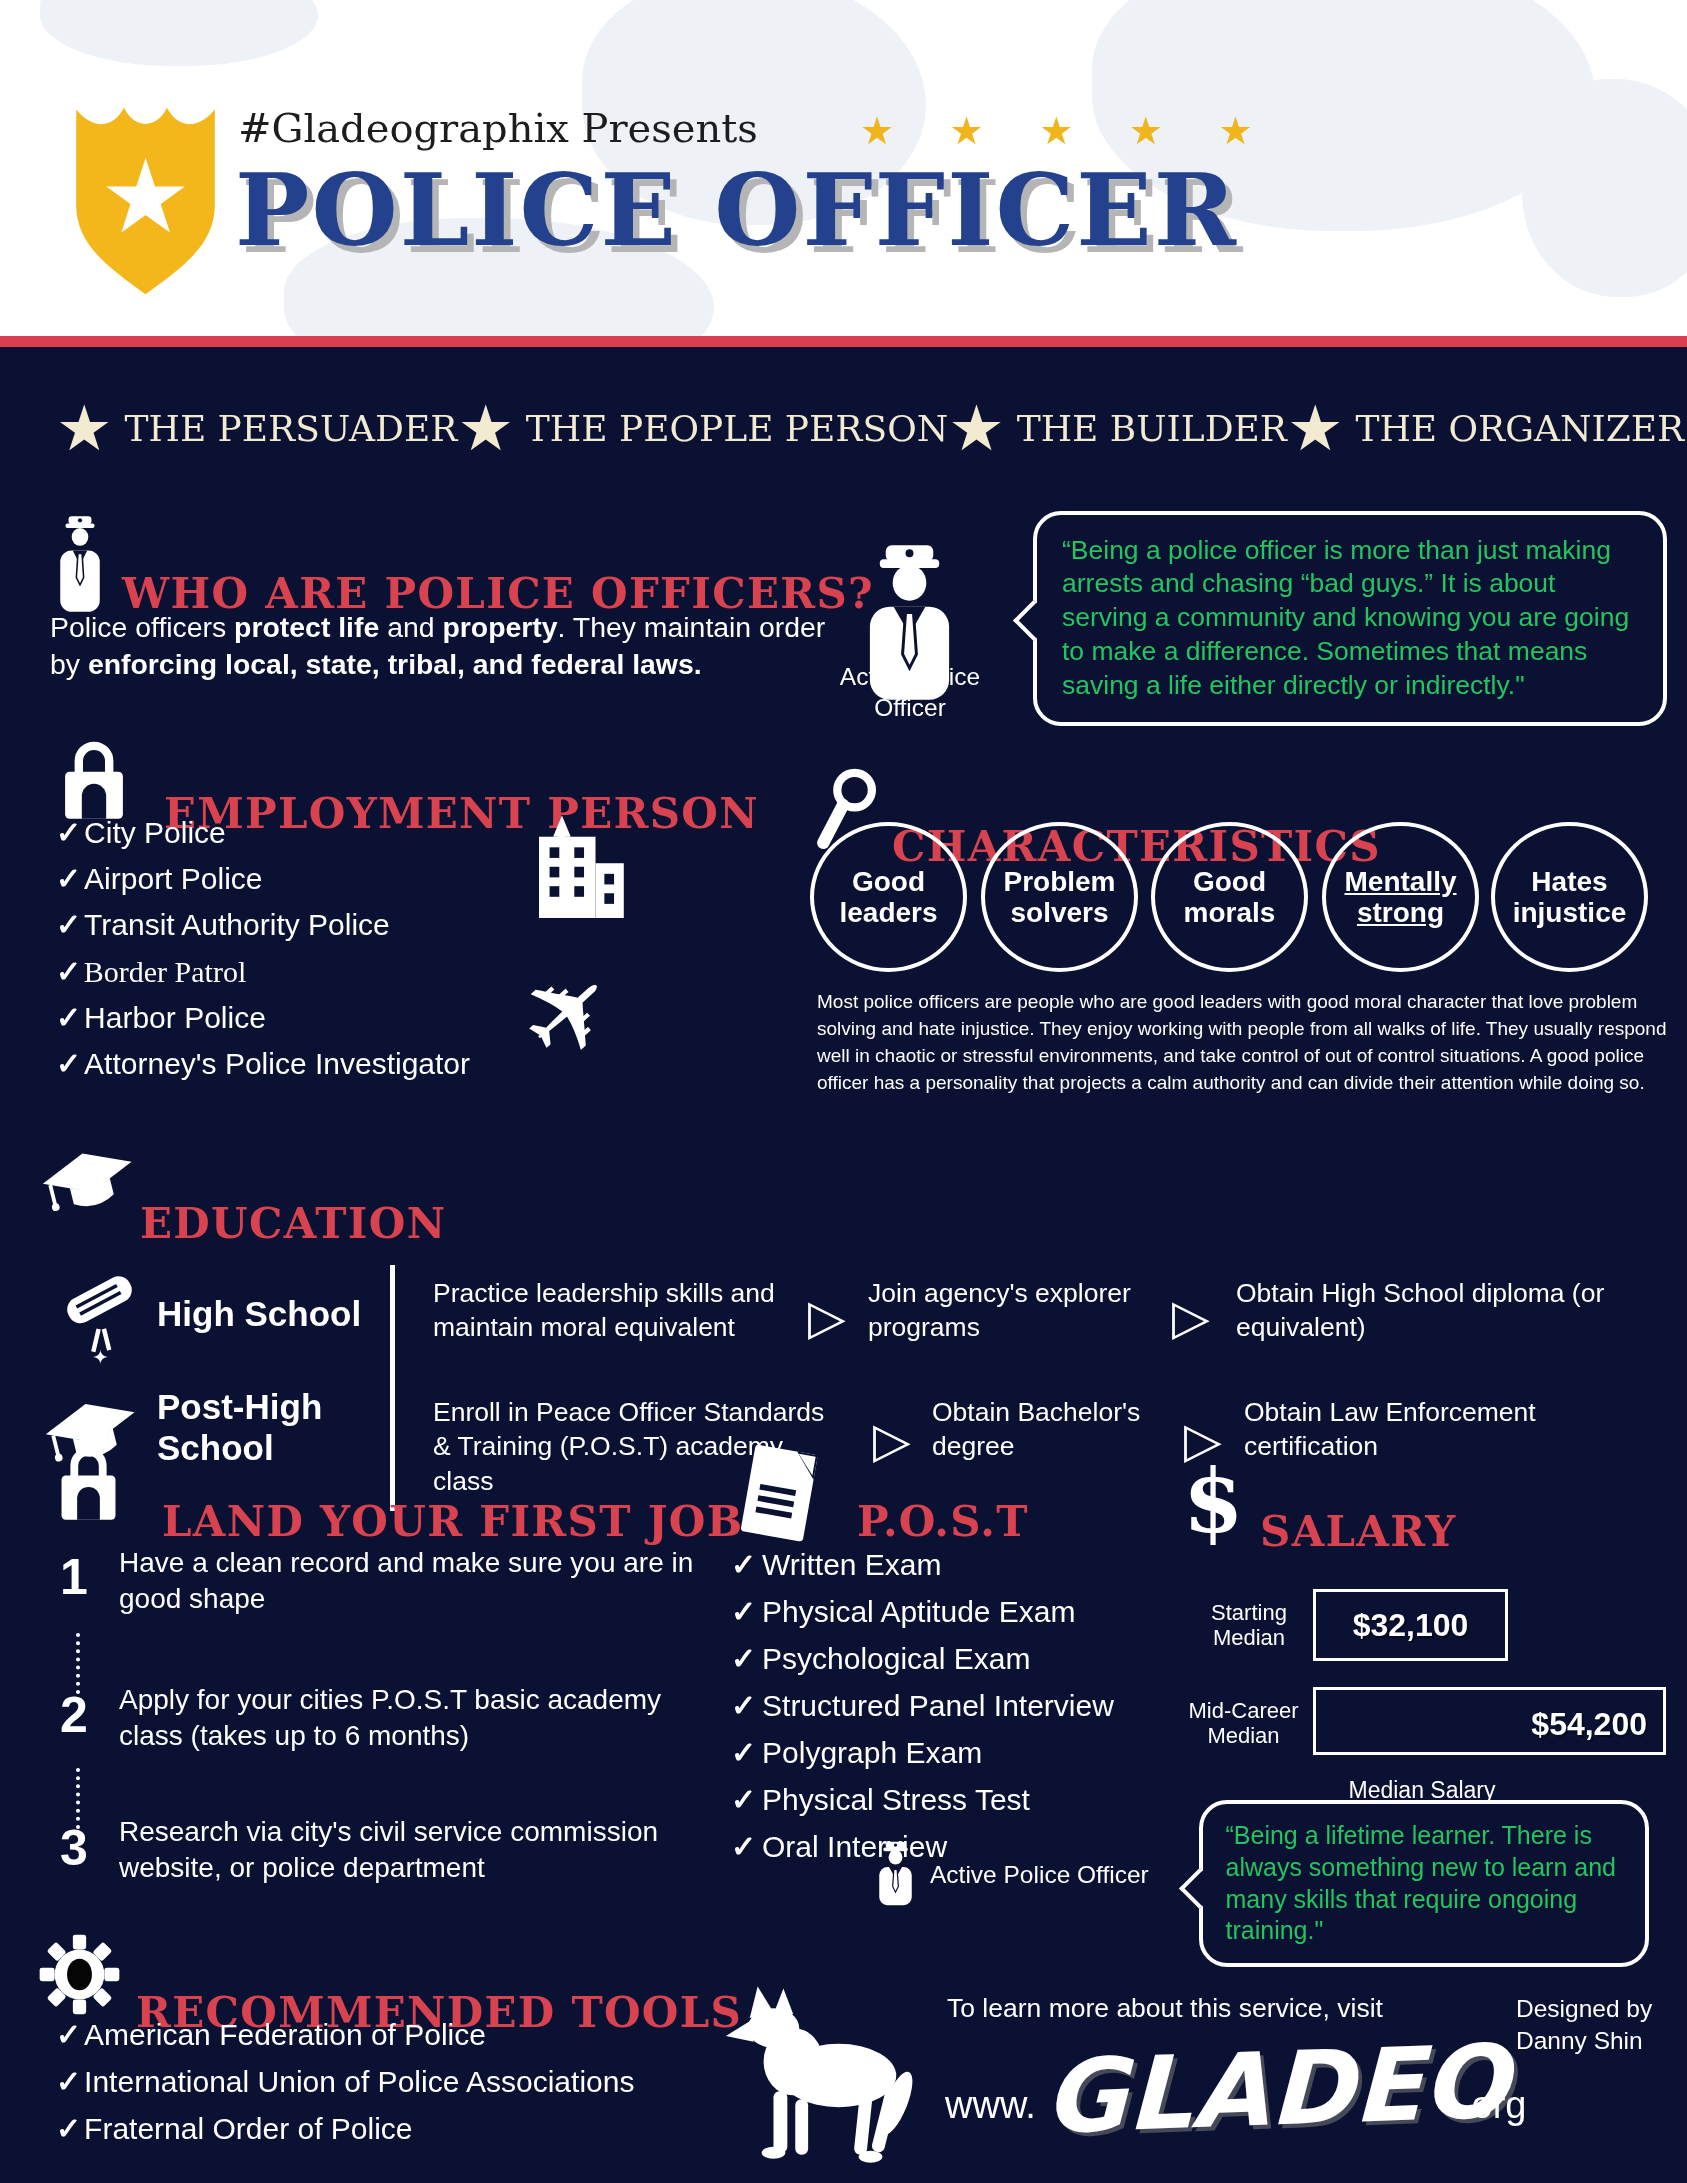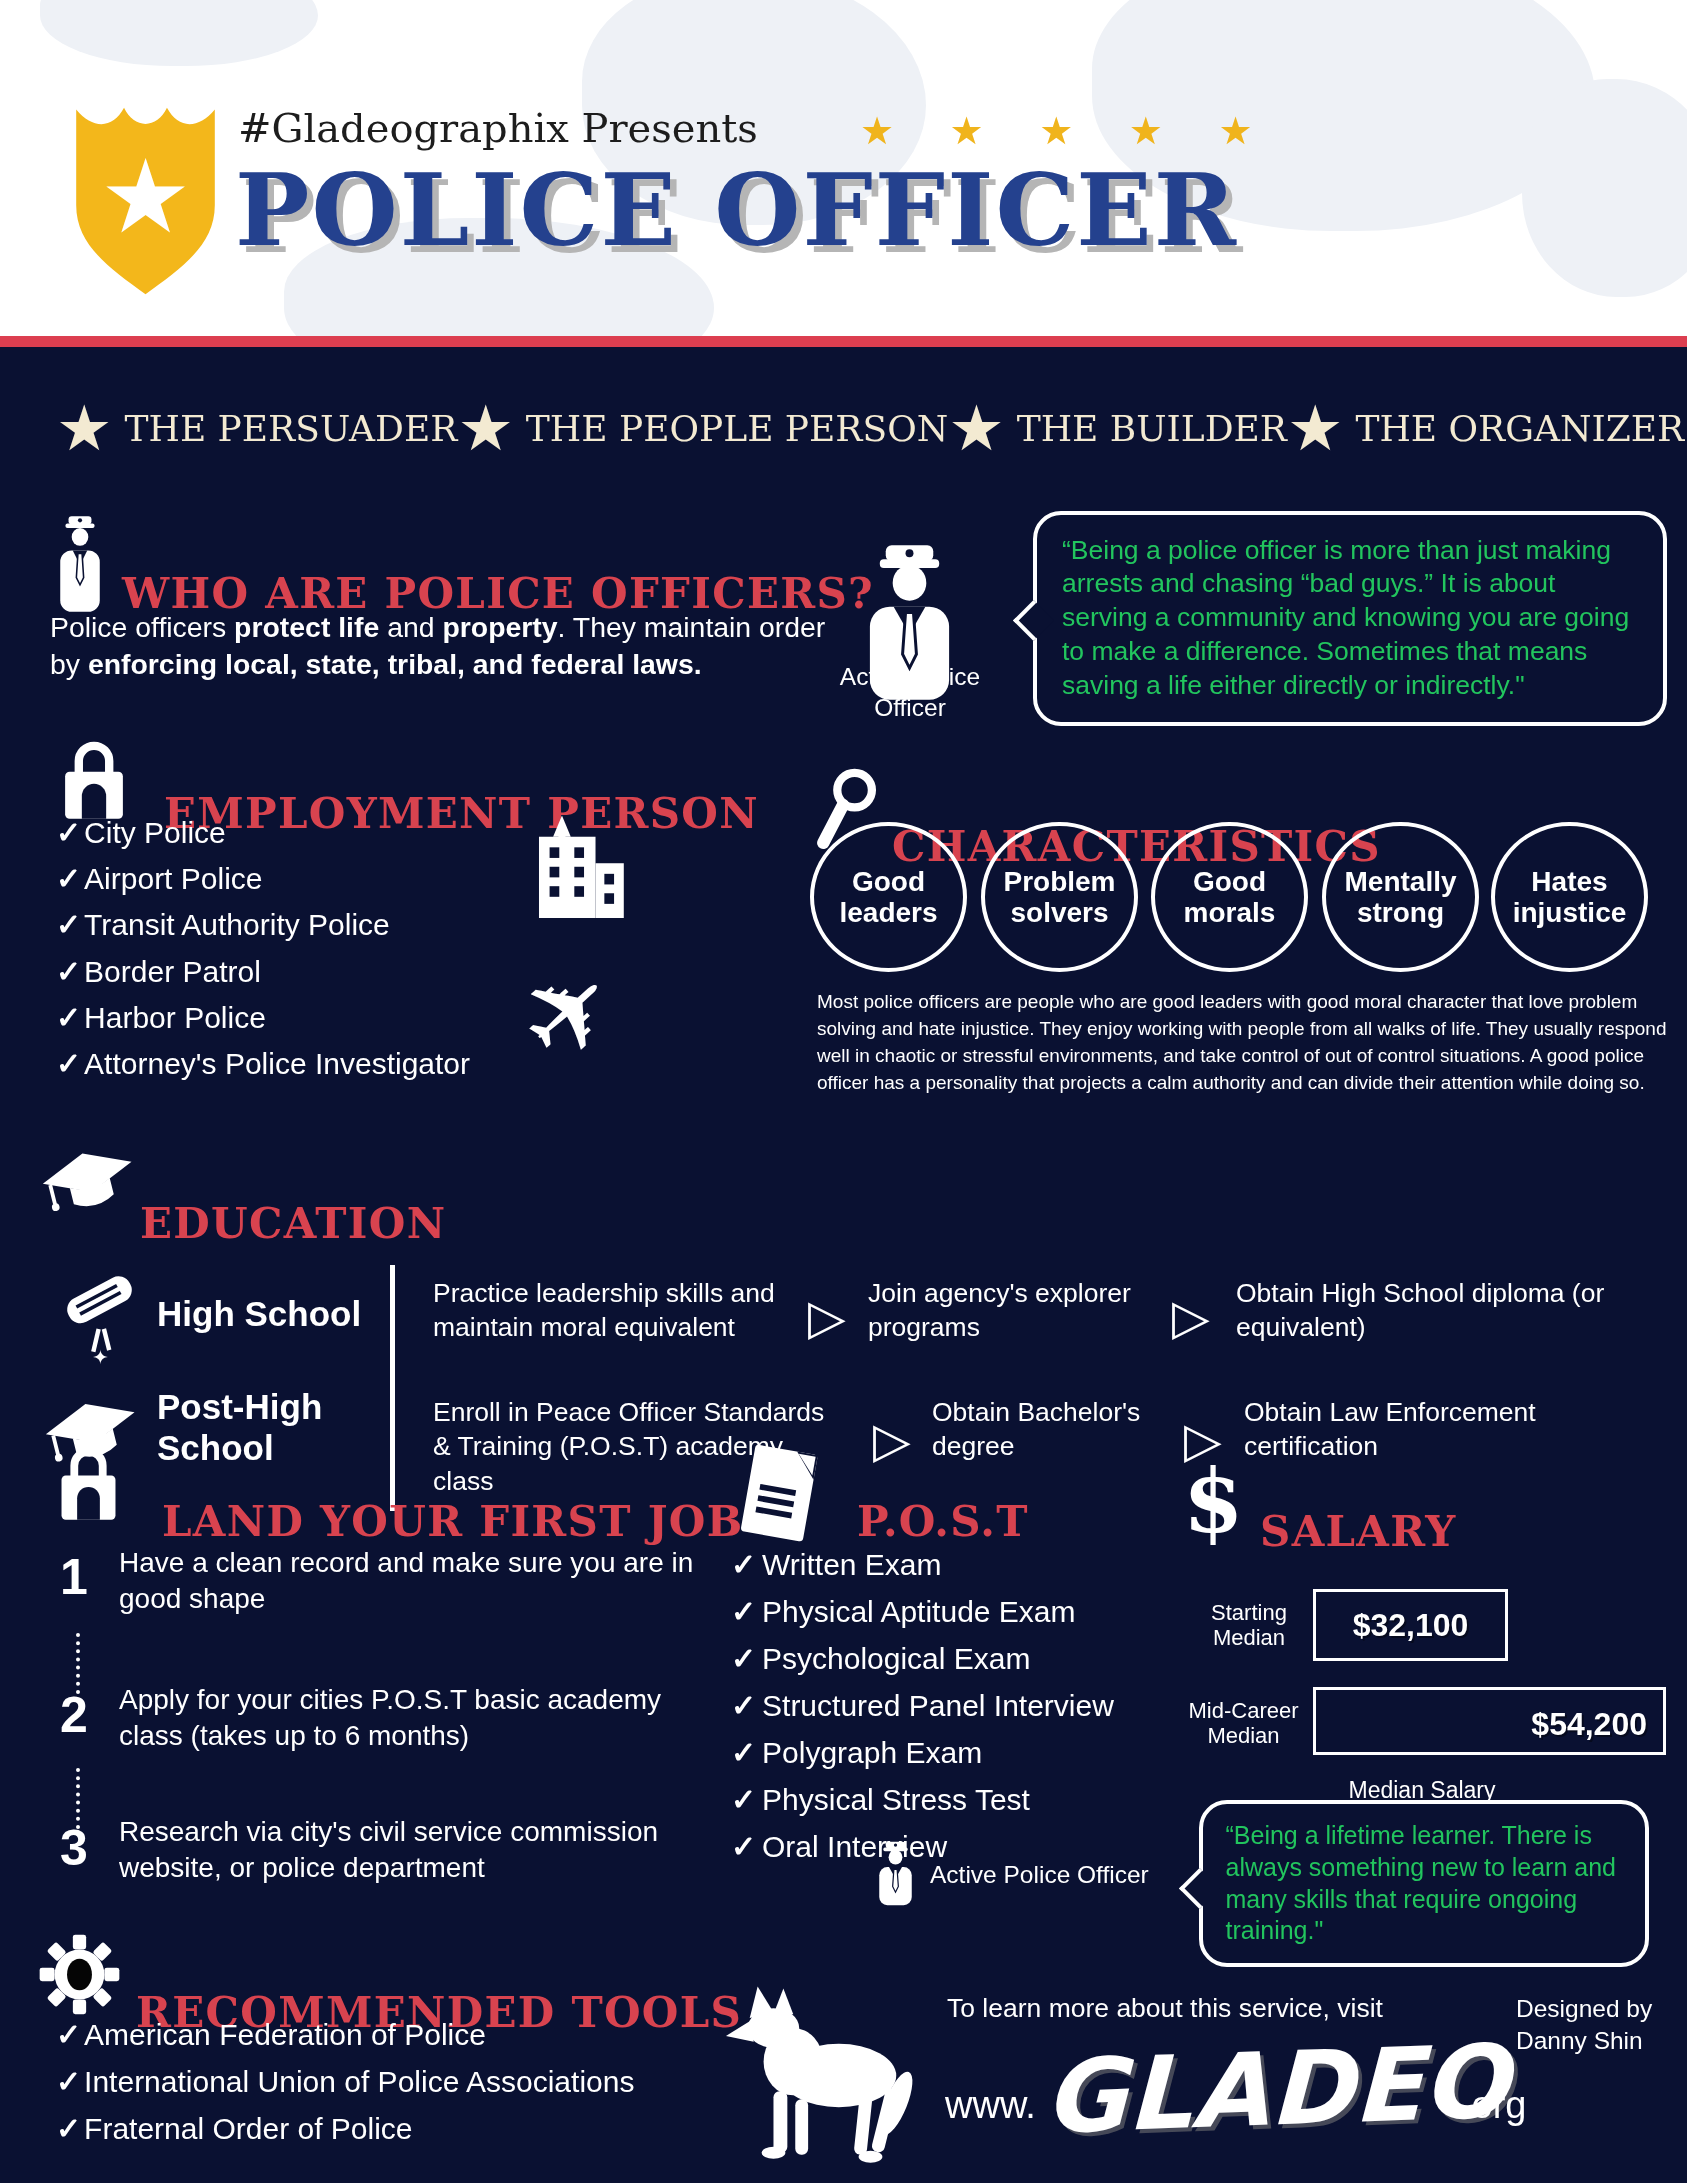--- a/index.html
+++ b/index.html
@@ -137,21 +137,21 @@
     <path d="M30,48 V30 a20,20 0 0 1 40,0 V48" fill="none" stroke="#ffffff" stroke-width="11"></path>
     <rect x="12" y="44" width="76" height="62" rx="6" fill="#ffffff"></rect>
     <path d="M34,106 V76 a16,16 0 0 1 32,0 V106" fill="#0a1132"></path>
   </svg>
   <div class="abs sec-head" style="left:164px;top:749px;">EMPLOYMENT PERSON</div>
 
   <div class="abs" style="left:56px;top:815px;">
     <div style="margin-bottom:11.2px;"><span class="check">✓</span> <span class="item-text">City Police</span></div>
     <div style="margin-bottom:11.2px;"><span class="check">✓</span> <span class="item-text">Airport Police</span></div>
     <div style="margin-bottom:11.2px;"><span class="check">✓</span> <span class="item-text">Transit Authority Police</span></div>
-    <div style="margin-bottom:11.2px;"><span class="check">✓</span> <span class="item-text">Border Patrol</span></div>
+    <div style="margin-bottom:11.2px;font-family:Liberation Serif, serif;"><span class="check">✓</span> <span class="item-text">Border Patrol</span></div>
     <div style="margin-bottom:11.2px;"><span class="check">✓</span> <span class="item-text">Harbor Police</span></div>
     <div><span class="check">✓</span> <span class="item-text">Attorney's Police Investigator</span></div>
   </div>
 
   <svg class="abs" style="left:529px;top:812px;" width="103" height="106" viewBox="0 0 110 120">
     <rect x="8" y="28" width="64" height="92" fill="#ffffff"></rect>
     <polygon points="24,28 44,28 34,4" fill="#ffffff"></polygon>
     <rect x="30" y="16" width="8" height="14" fill="#ffffff"></rect>
     <rect x="72" y="58" width="32" height="62" fill="#ffffff"></rect>
     <rect x="20" y="40" width="11" height="12" fill="#0a1132"></rect>
@@ -173,21 +173,21 @@
 
   <div class="circle" style="left:810px;top:822px;">
       <span>Good leaders</span>
     </div>
   <div class="circle" style="left:981px;top:822px;">
       <span>Problem solvers</span>
     </div>
   <div class="circle" style="left:1151px;top:822px;">
       <span>Good morals</span>
     </div>
-  <div class="circle" style="left:1322px;top:822px;">
+  <div class="circle" style="left:1322px;top:822px;text-decoration:underline;">
       <span>Mentally strong</span>
     </div>
   <div class="circle" style="left:1491px;top:822px;justify-content:flex-end;">
       <span>Hates injustice</span>
     </div>
   <div id="char-para">Most police officers are people who are good leaders with good moral character that love problem solving and hate injustice. They enjoy working with people from all walks of life. They usually respond well in chaotic or stressful environments, and take control of out of control situations. A good police officer has a personality that projects a calm authority and can divide their attention while doing so.</div>
 
   <svg class="abs" style="left:41px;top:1143px;" width="99" height="86" viewBox="0 0 130 100">
     <g transform="rotate(-14 65 50)">
       <polygon points="65,6 125,32 65,58 5,32" fill="#ffffff"></polygon>

